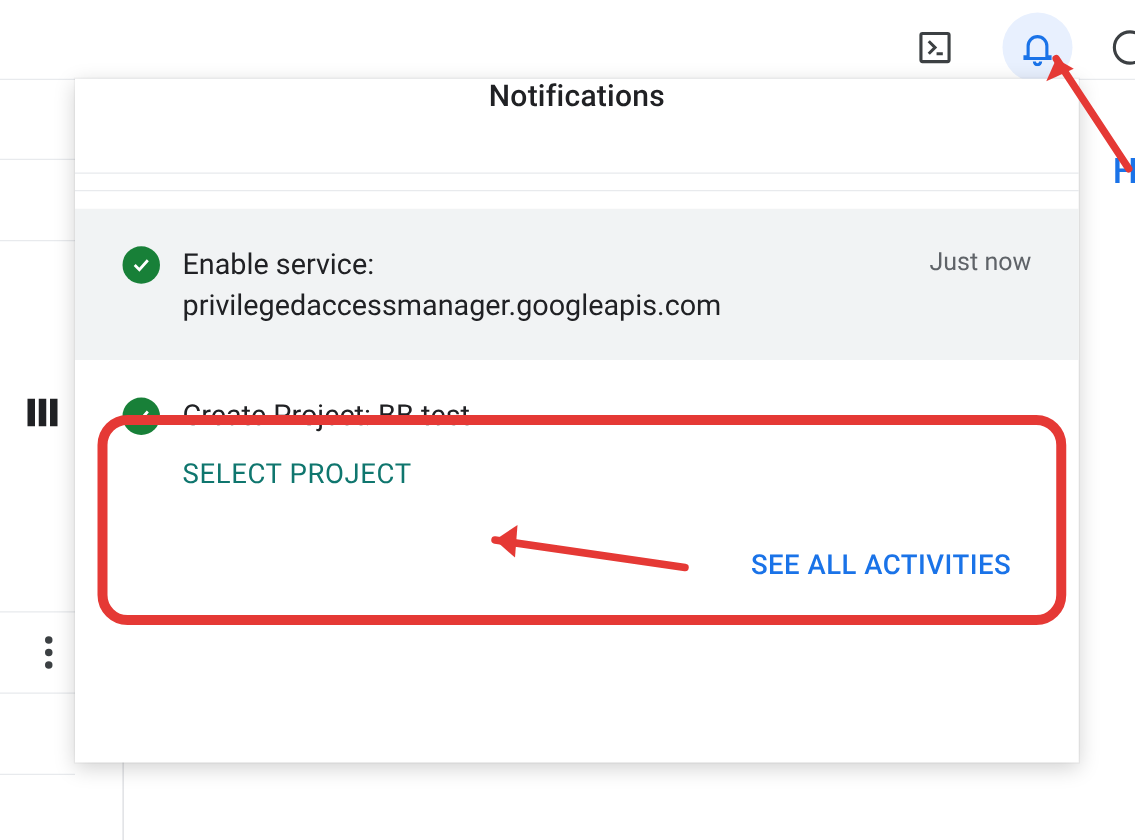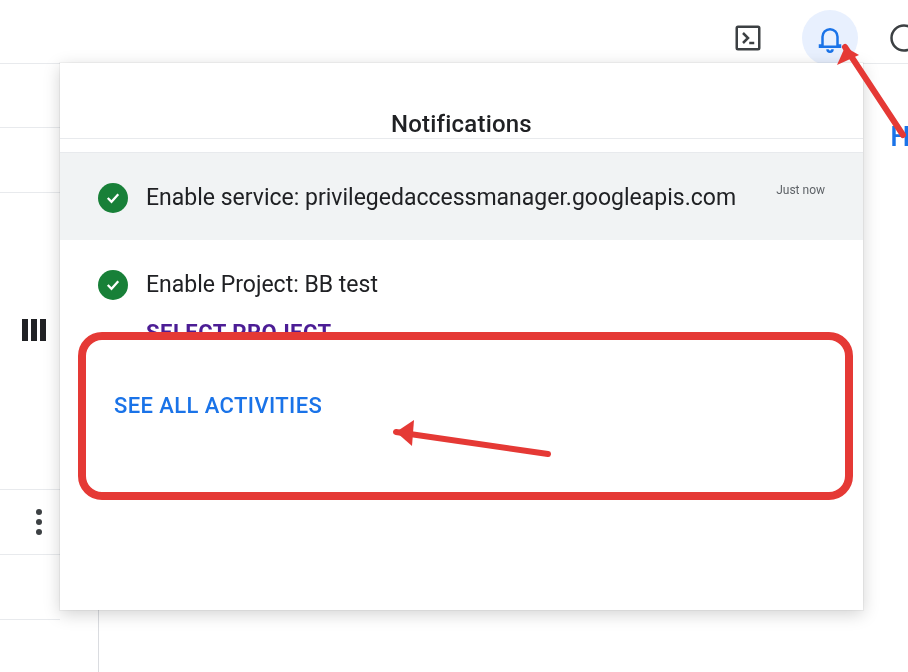--- a/index.html
+++ b/index.html
@@ -26,37 +26,37 @@
   .under-strip .line { position:absolute; left:38px; top:530px; bottom:0; width:0; border-left:1px solid #dadce0; }
 
   
   .panel {
     position:absolute;
     left:60px; top:63px;
     width:803px; height:547px;
     background:#fff;
     box-shadow:0 4px 16px rgba(0,0,0,0.18), 0 0 0 1px rgba(0,0,0,0.04);
   }
-  .panel-header { height:75px; display:flex; align-items:flex-end; justify-content:center; border-bottom:1px solid #e8eaed; }
+  .panel-header { height:75px; display:flex; align-items:flex-start; justify-content:center; border-bottom:1px solid #e8eaed; }
   .panel-title { font-size:24px; letter-spacing:.2px; color:#202124; font-weight:500;}
   .panel-gap { height:13px; border-bottom:1px solid #e8eaed; }
 
   .notif { padding:28px 38px 26px 38px; display:flex; align-items:flex-start; gap:18px; }
-  .notif.muted { background:#f1f3f4; }
+  .notif.muted { background:#f1f3f4;margin-top:14px; }
   .check { width:30px; height:30px; border-radius:50%; background:#188038; display:flex; align-items:center; justify-content:center; flex:0 0 auto; margin-top:2px;}
   .check svg { width:18px; height:18px; stroke:#fff; stroke-width:3; fill:none; }
   .notif-body { flex:1 1 auto; min-width:0; }
   .notif-row1 { display:flex; align-items:flex-start; justify-content:space-between; gap:20px; }
   .notif-title { font-size:23px; color:#202124; line-height:1.45; }
-  .notif-time { font-size:12px; color:#5f6368; white-space:nowrap; padding-top:2px;}
+  .notif-time { font-size:20px; color:#5f6368; white-space:nowrap; padding-top:2px;}
   .notif-sub { font-size:22px; color:#5f6368; margin-top:6px; }
   .notif-action { margin-top:18px; }
-  .link-btn { font-size:22px; font-weight:700; letter-spacing:.5px; color:#4c1d95; text-transform:uppercase; cursor:pointer; display:inline-block;}
+  .link-btn { font-size:22px; font-weight:400; letter-spacing:.5px; color:#0f766e; text-transform:uppercase; cursor:pointer; display:inline-block;}
 
-  .panel-footer { padding:22px 54px 30px 54px; }
+  .panel-footer { padding:22px 54px 30px 54px;text-align:right; }
   .footer-link { font-size:22px; font-weight:500; letter-spacing:.4px; color:#1a73e8; cursor:pointer; }
 
   
   .highlight-box {
     position:absolute;
     left:78px; top:332px;
     width:775px; height:168px;
     border:8px solid #e53935;
     border-radius:24px;
     box-sizing:border-box;
@@ -146,21 +146,21 @@
   </div>
 
   <div class="notif">
     <div class="check">
       <svg viewBox="0 0 24 24">
           <polyline points="5,12 10,17 19,7"></polyline>
         </svg>
     </div>
     <div class="notif-body">
       <div class="notif-row1">
-        <div class="notif-title">Enable Project: BB test</div>
+        <div class="notif-title">Create Project: BB test</div>
       </div>
       <div class="notif-action">
         <span class="link-btn">SELECT PROJECT</span>
       </div>
     </div>
   </div>
 
   <div class="panel-footer">
     <span class="footer-link">SEE ALL ACTIVITIES</span>
   </div>

